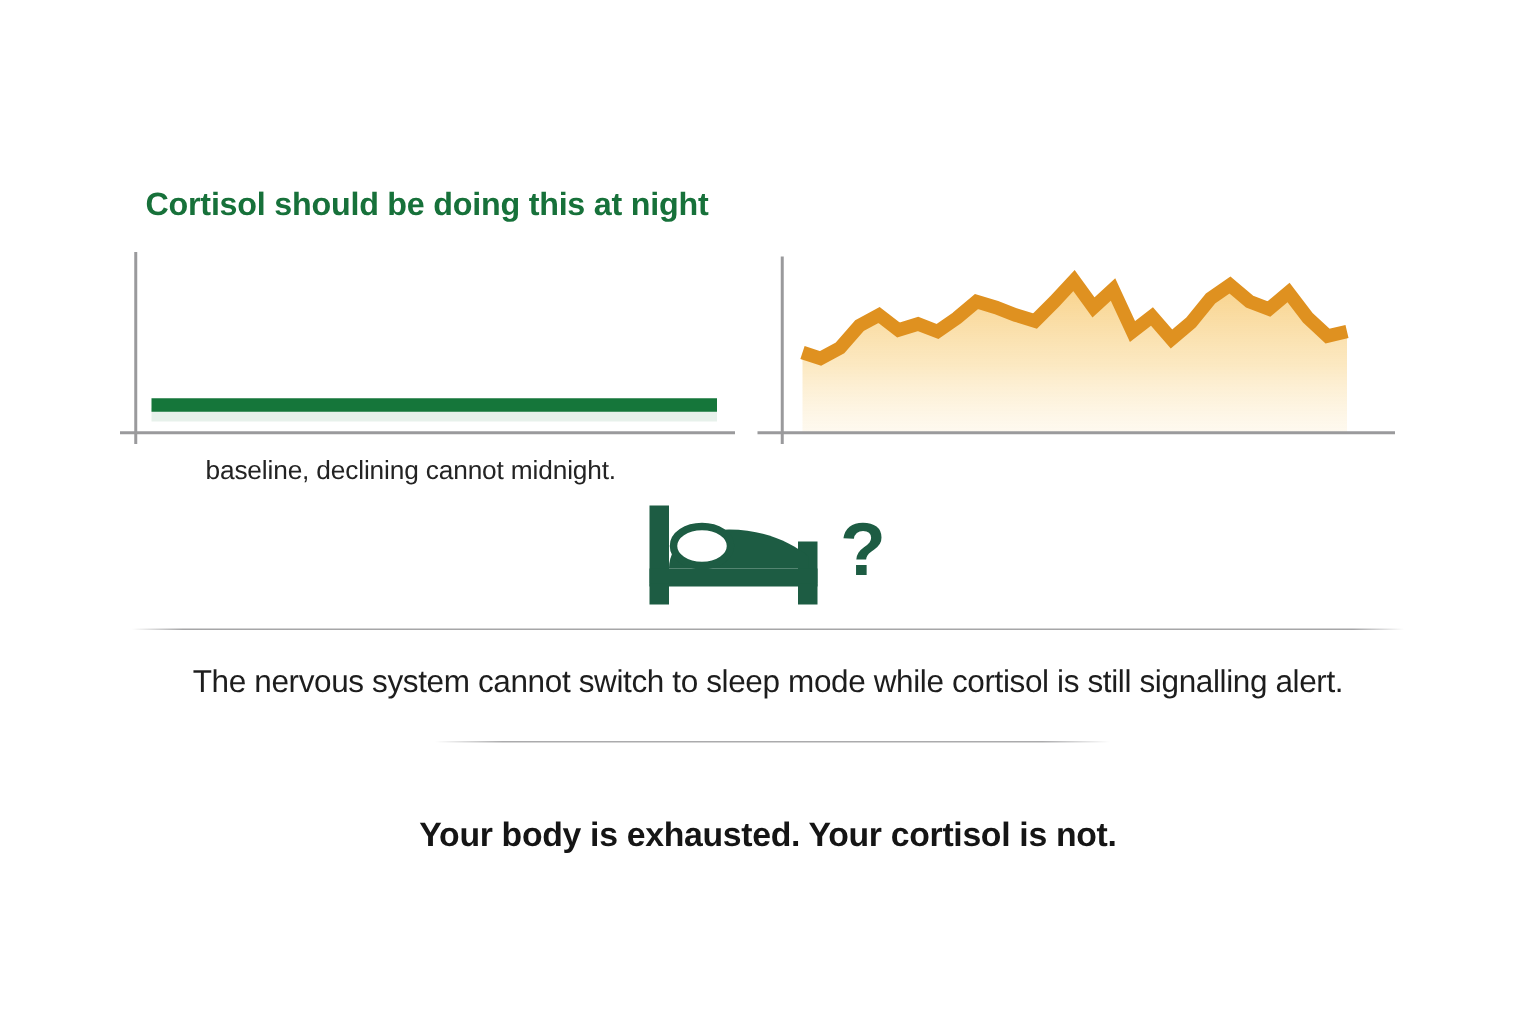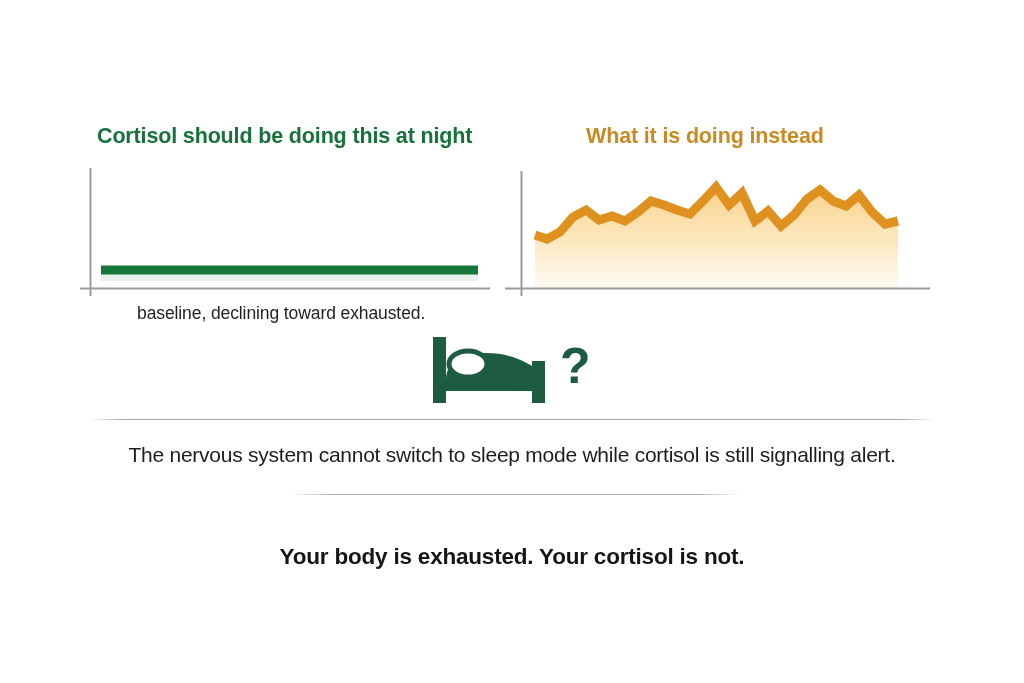--- a/index.html
+++ b/index.html
@@ -145,21 +145,20 @@
     margin-top: 26px;
   }
 </style>
 </head>
 <body>
 
 <div class="stage">
 
   <div id="title-left" class="panel-title">Cortisol should be doing this at night</div>
 
-  <div id="title-right" class="panel-title">What it is doing instead</div>
 
   <div id="chart-left" class="chart">
     <svg viewBox="0 0 420 140" preserveAspectRatio="none">
 
       <line x1="10.5" y1="8" x2="10.5" y2="136" stroke="#9a9a9c" stroke-width="2"></line>
 
       <line x1="0" y1="128.5" x2="410" y2="128.5" stroke="#9a9a9c" stroke-width="2"></line>
 
       <rect x="21" y="112" width="377" height="9" fill="#15763a" opacity="0.10"></rect>
 
@@ -199,21 +198,21 @@
 
       <line x1="0" y1="128.5" x2="425" y2="128.5" stroke="#9a9a9c" stroke-width="2"></line>
 
       <path d="M30,75 L42,79 L55,72 L68,57 L81,50 L94,60 L107,56 L120,61
                L133,52 L146,41 L159,45 L172,50 L185,54 L198,41 L211,27
                L224,45 L237,33 L250,61 L263,51 L276,66 L289,55 L302,39
                L315,30 L328,41 L341,46 L354,35 L367,52 L380,64 L393,61" fill="none" stroke="#df9120" stroke-width="9" stroke-linejoin="miter" stroke-linecap="butt"></path>
     </svg>
   </div>
 
-  <div id="caption-left">baseline, declining toward exhausted.</div>
+  <div id="caption-left">baseline, declining cannot midnight.</div>
 
   <div id="bed-block">
     <svg viewBox="0 0 180 74">
       <g fill="#1d5c43">
 
         <rect x="13" y="4" width="13" height="52"></rect>
 
         <rect x="112" y="28" width="13" height="28"></rect>
 
         <rect x="13" y="46" width="112" height="12"></rect>

